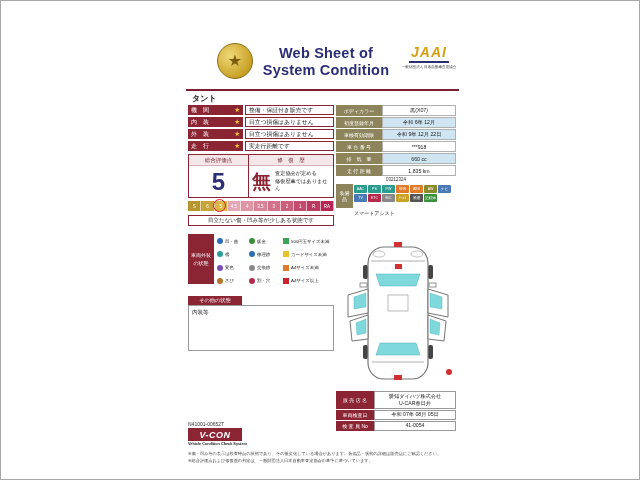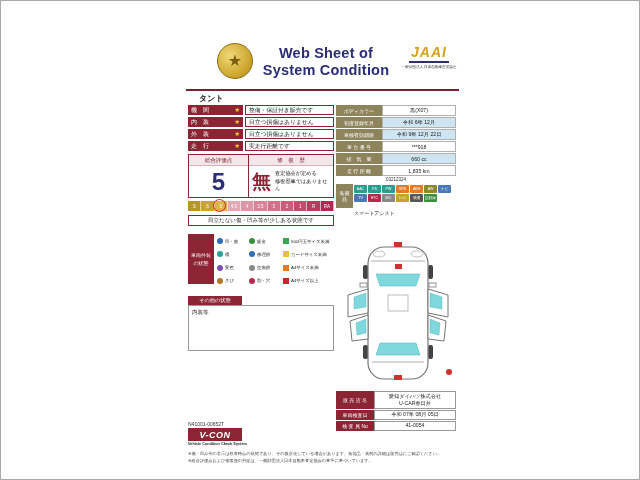--- a/index.html
+++ b/index.html
@@ -15,21 +15,21 @@
     border:1px solid #8a6c14; display:flex; align-items:center; justify-content:center; }
   .emblem .medal-star { color:#7a5c10; font-size:16px; line-height:1; }
   .title { position:absolute; top:44px; left:254px; width:142px; text-align:center;
     color:#2b2d75; font-weight:bold; font-size:14.5px; line-height:1.2; letter-spacing:.2px; }
   .title span { display:block; }
   .jaai { position:absolute; top:42px; left:396px; width:64px; text-align:center; }
   .jaai-logo { display:inline-block; font-size:14px; font-weight:bold; font-style:italic;
     color:#d4a017; letter-spacing:1px; border-bottom:2px solid #2b2d75; padding:0 2px 1px; }
   .jaai-sub { font-size:3.6px; color:#333; margin-top:2px; white-space:nowrap; }
   .header-rule { position:absolute; top:88px; left:185px; width:273px; height:2px; background:#7a2030; }
-  .car-name { position:absolute; top:92px; left:198px; font-size:8px; font-weight:bold; color:#111; }
+  .car-name { position:absolute; top:92px; left:191px; font-size:8px; font-weight:bold; color:#111; }
   
   .ratings { position:absolute; top:104px; left:187px; width:146px; }
   .rating-row { display:flex; height:10px; margin-bottom:2px; }
   .r-label { width:55px; background:#8b2433; color:#fff; font-size:6px;
     display:flex; align-items:center; justify-content:space-between; padding:0 3px; }
   .r-label .star { color:#f2c335; font-size:6.5px; }
   .r-value { flex:1; margin-left:2px; border:1px solid #8b2433; background:#fff;
     font-size:5.8px; display:flex; align-items:center; padding-left:3px; white-space:nowrap; }
   
   .eval { position:absolute; top:153px; left:187px; width:146px; height:44px;

